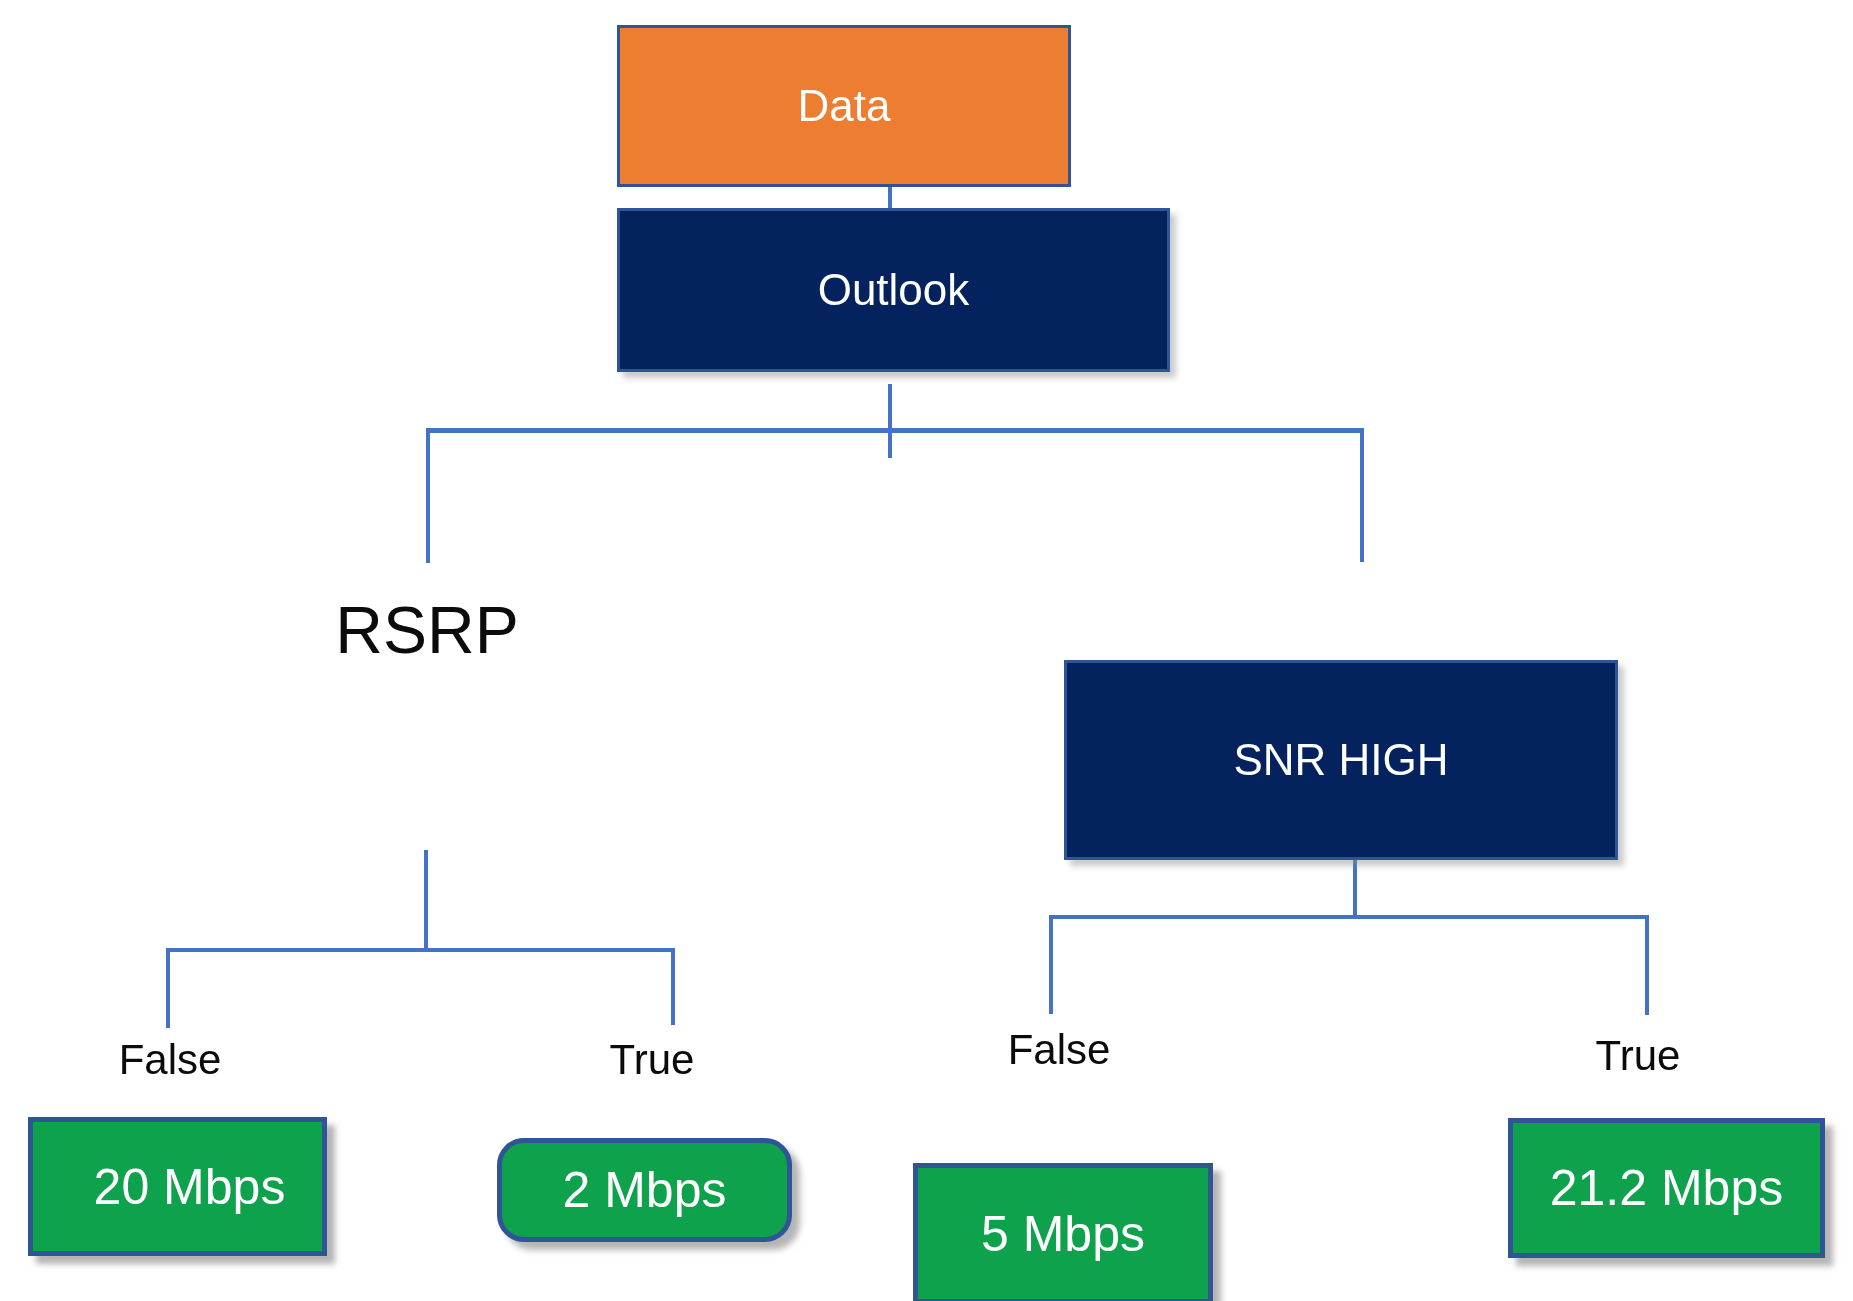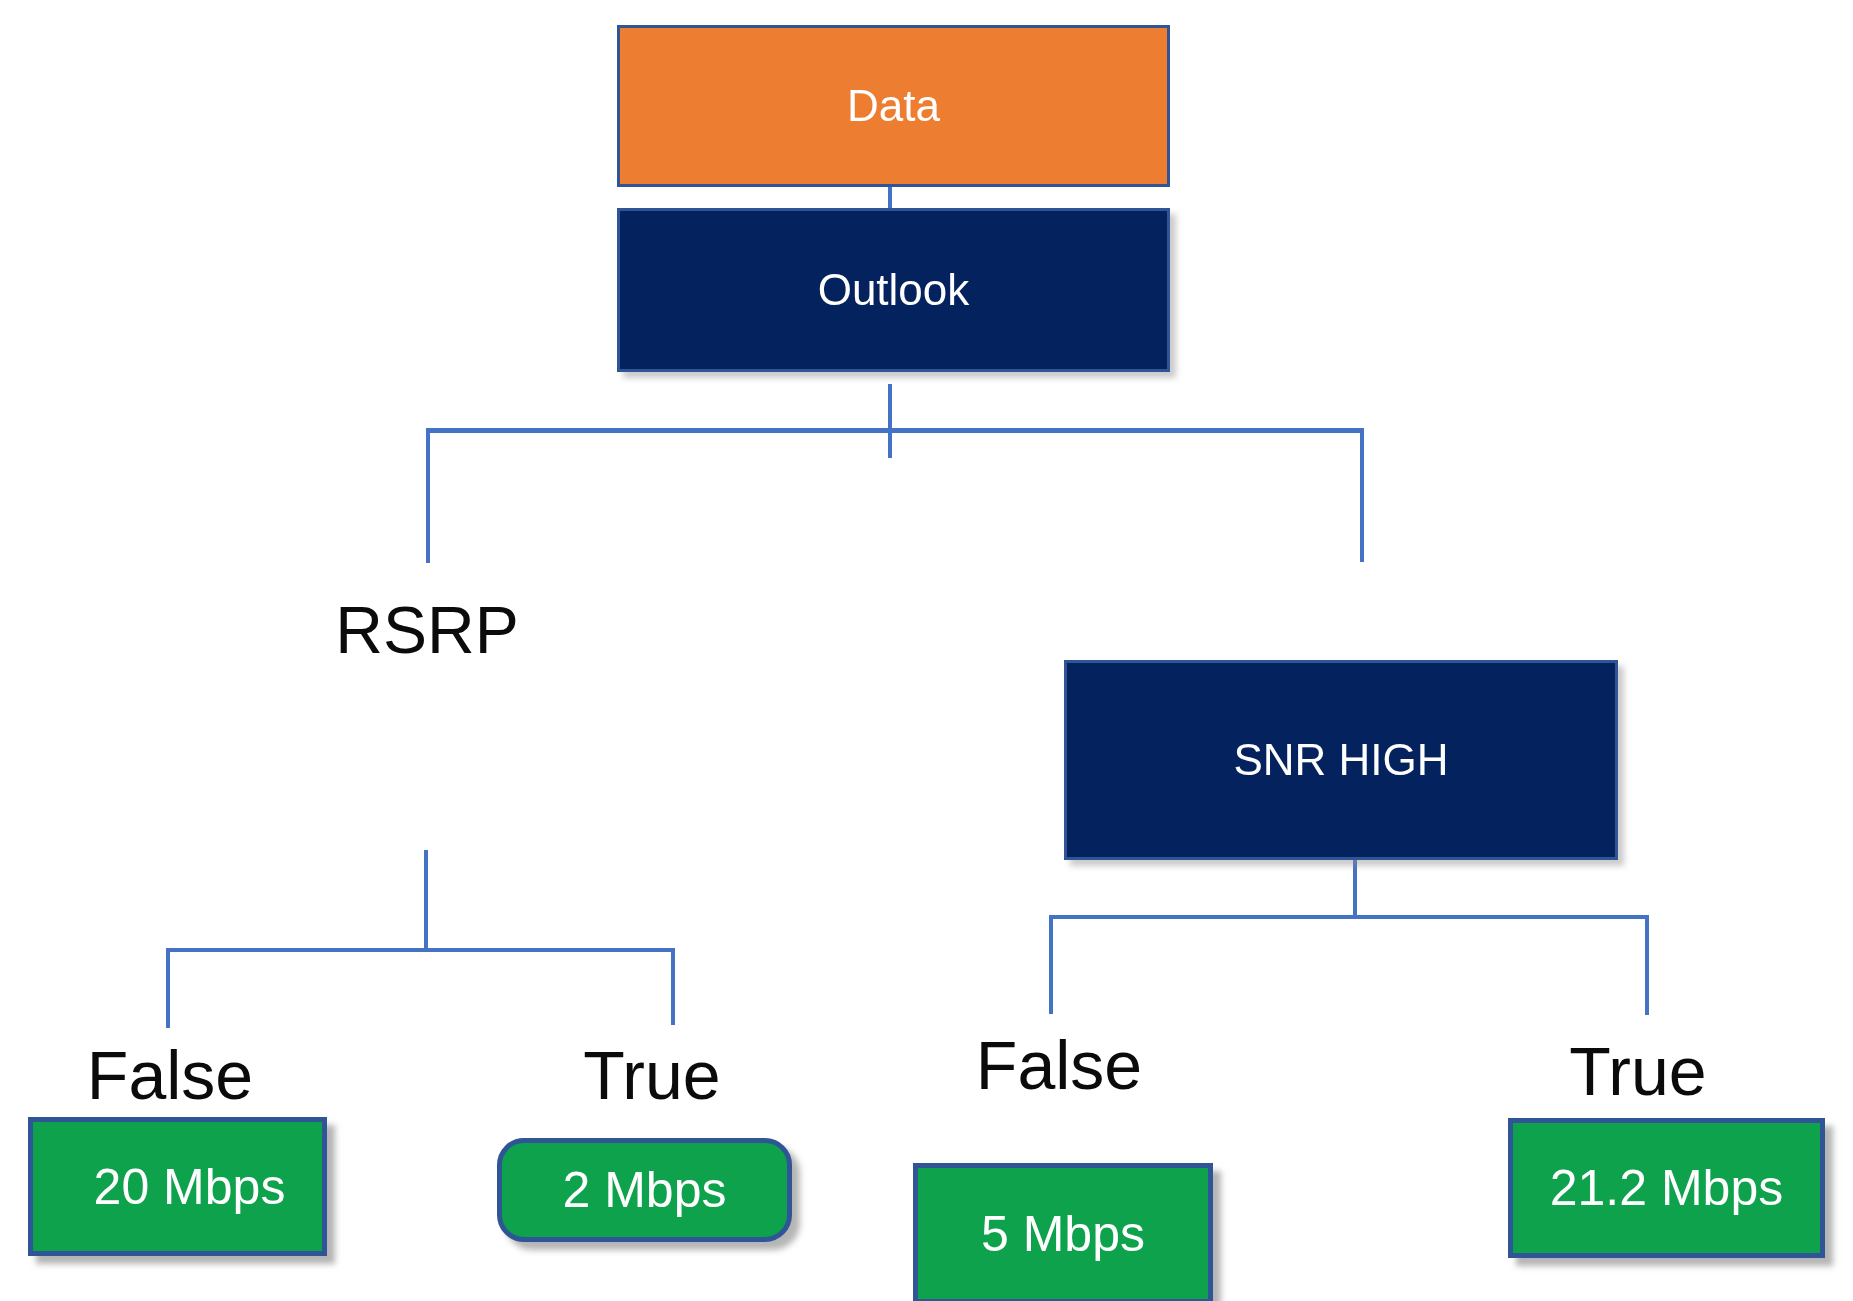--- a/index.html
+++ b/index.html
@@ -44,21 +44,21 @@
     position:absolute;
     transform:translateX(-50%);
     color:var(--label_black);
     font-size:66px;
     white-space:nowrap;
   }
   .outcome-label{
     position:absolute;
     transform:translateX(-50%);
     color:var(--label_black);
-    font-size:68px;
+    font-size:42px;
     white-space:nowrap;
   }
 </style>
 </head>
 <body>
 
 <div id="canvas">
 
   <div class="line" style="left:888px;top:187px;width:4px;height:38px;"></div>
   <div class="line" style="left:888px;top:384px;width:4px;height:74px;"></div>
@@ -69,21 +69,21 @@
   <div class="line" style="left:424px;top:850px;width:4px;height:100px;"></div>
   <div class="line" style="left:166px;top:948px;width:509px;height:4px;"></div>
   <div class="line" style="left:166px;top:948px;width:4px;height:80px;"></div>
   <div class="line" style="left:671px;top:948px;width:4px;height:77px;"></div>
 
   <div class="line" style="left:1353px;top:860px;width:4px;height:57px;"></div>
   <div class="line" style="left:1049px;top:915px;width:600px;height:4px;"></div>
   <div class="line" style="left:1049px;top:915px;width:4px;height:99px;"></div>
   <div class="line" style="left:1645px;top:915px;width:4px;height:100px;"></div>
 
-  <div class="box node-orange" style="left:617px;top:25px;width:553px;height:162px;">
+  <div class="box node-orange" style="left:617px;top:25px;width:454px;height:162px;">
     <span>Data</span>
   </div>
 
   <div class="box node-navy" style="left:617px;top:208px;width:553px;height:164px;">
     <span>Outlook</span>
   </div>
 
   <div class="branch-label" style="left:427px;top:592px;">RSRP</div>
 
 

